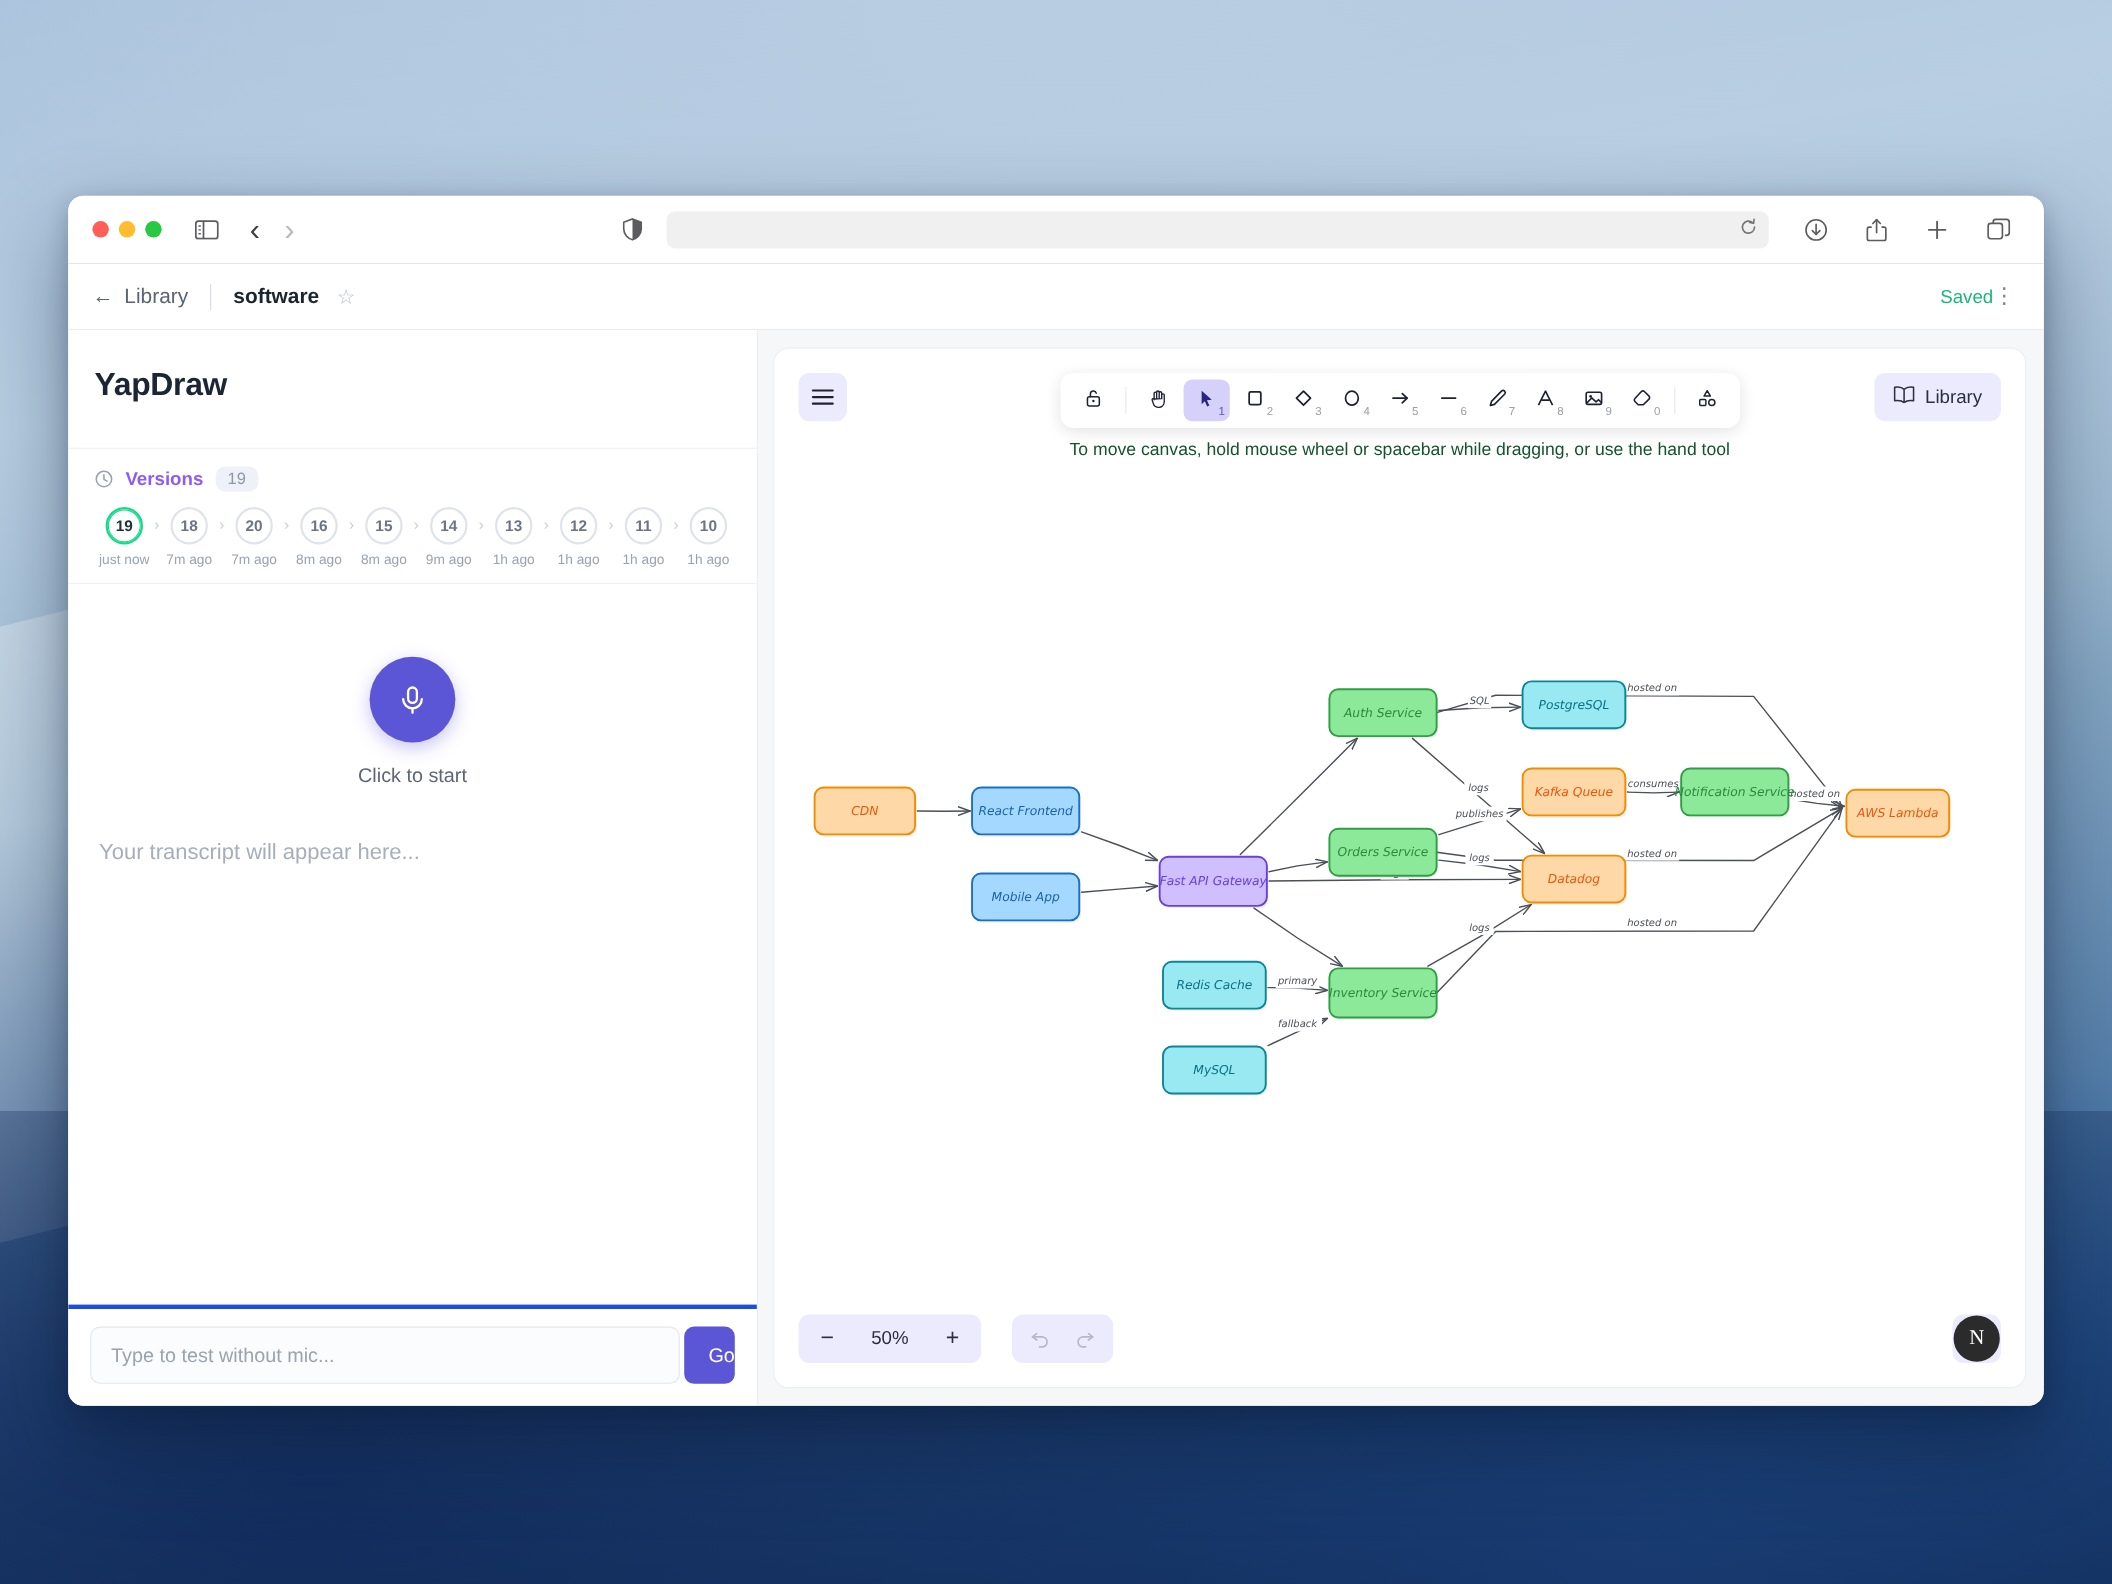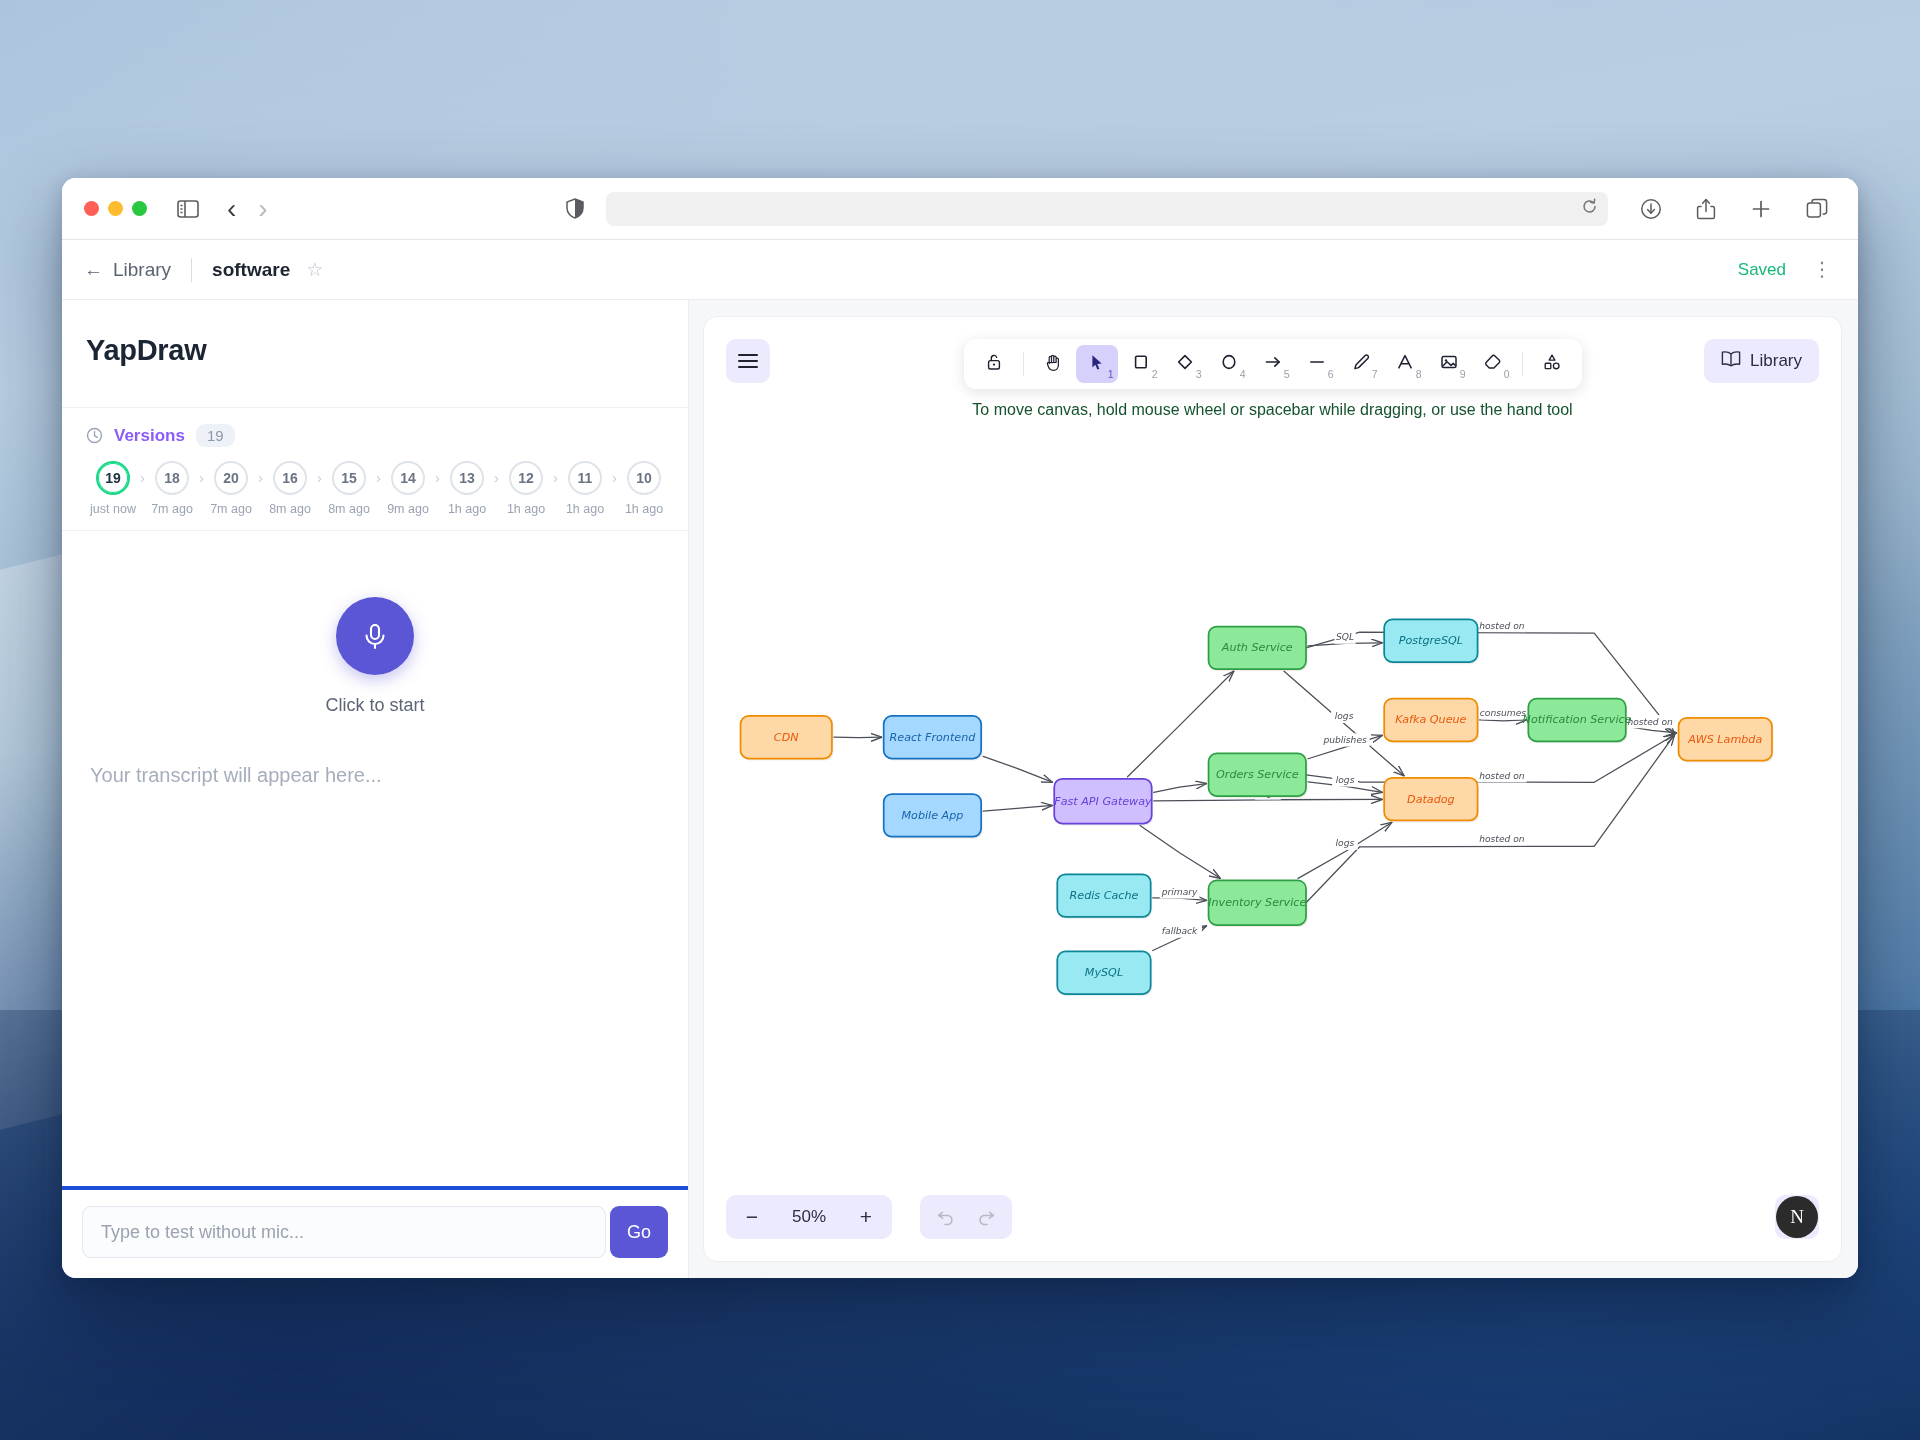--- a/index.html
+++ b/index.html
@@ -61,21 +61,21 @@
   
   .appbar {
     height: 60px; flex: 0 0 60px; display: flex; align-items: center;
     padding: 0 26px 0 22px; border-bottom: 1px solid #ececf0; background:#fff;
   }
   .back-arrow { color:#5b6472; font-size: 19px; margin-right: 10px; }
   .lib-link { font-size: 19px; color:#5b6472; }
   .vsep { width:1px; height:24px; background:#d9dde4; margin: 0 20px; }
   .doc-title { font-size: 19px; font-weight: 700; color:#1c2430; }
   .star { margin-left: 16px; color:#b7c0cd; font-size: 19px; }
-  .appbar-right { margin-left:auto; display:flex; align-items:center; gap: 26px; }
+  .appbar-right { margin-left:auto; display:flex; align-items:center; }
   .saved { color:#17b978; font-size: 17px; }
   .kebab { color:#7b8596; font-size: 20px; letter-spacing: 0; line-height: 0.55; }
 
   
   .body { flex: 1 1 auto; display: flex; min-height: 0; }
 
   
   .left {
     width: 627px; flex: 0 0 627px; border-right: 1px solid #ececf0;
     display:flex; flex-direction:column; background:#fff; min-height:0;
@@ -110,22 +110,22 @@
   .transcript { margin-top: 48px; width:100%; padding: 0 28px; font-size: 20px; color:#a6aebc; }
 
   .composer { border-top:4px solid #1d4ed8; padding: 16px 20px 20px 20px; display:flex; gap: 4px; align-items:center; }
   .tinput {
     flex:1 1 auto; height: 52px; border:1px solid #e2e6ed; border-radius: 9px;
     background:#fbfcfd; padding: 0 18px; font-size: 18px; color:#333; outline:none;
     font-family:"Liberation Sans", sans-serif;
   }
   .tinput::placeholder { color:#9aa3b0; }
   .gobtn {
-    width: 58px; height: 52px; border:none; border-radius: 9px; background:#5b56d6;
-    color:#fff; font-size: 18px; cursor:pointer; font-family:"Liberation Sans", sans-serif;
+    width: 46px; height: 52px; border:none; border-radius: 9px; background:#5b56d6;
+    color:#fff; font-size: 18px; cursor:pointer; font-family:"Liberation Sans", sans-serif;text-align:right;
   }
 
   
   .right { flex: 1 1 auto; position: relative; background:#f6f7f9; min-height:0; padding: 16px 16px 16px 14px; }
   .canvas {
     position:absolute; left: 14px; top: 16px; right: 16px; bottom: 16px;
     background:#fff; border-radius: 14px; border:1px solid #edeef1; overflow:hidden;
   }
   .hamburger {
     position:absolute; left: 22px; top: 22px; width: 44px; height: 44px; border-radius: 10px;

